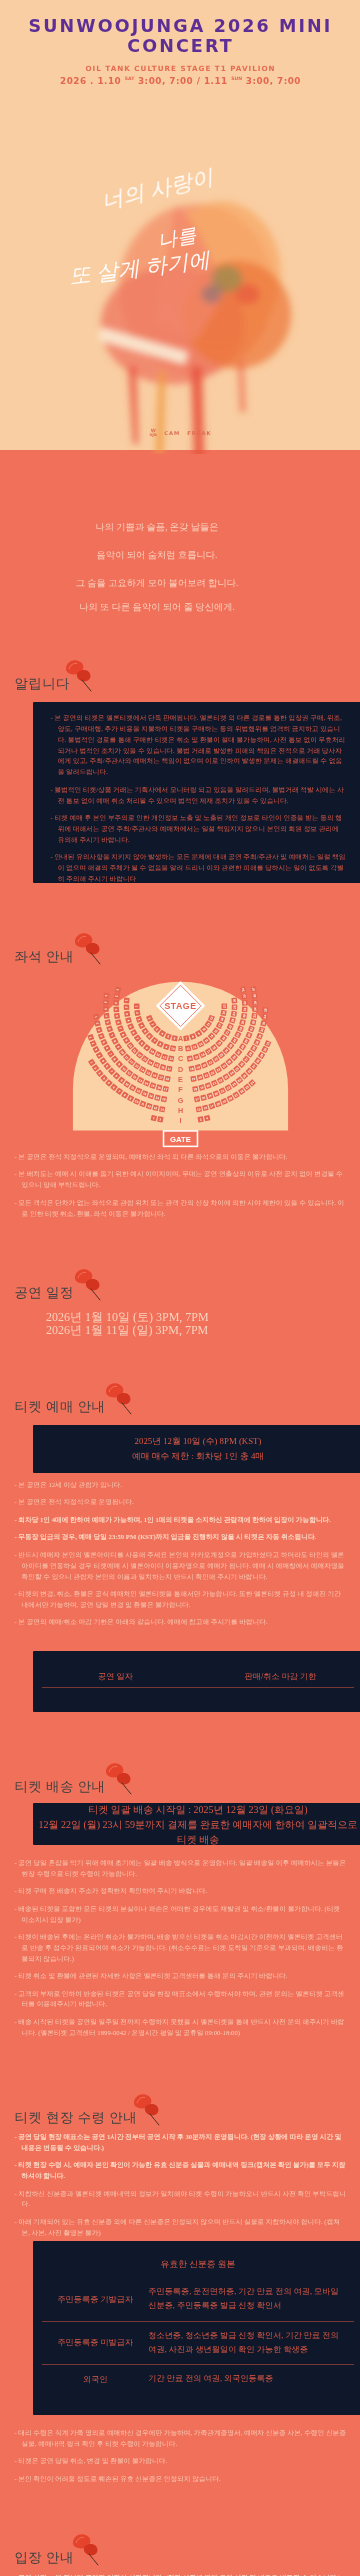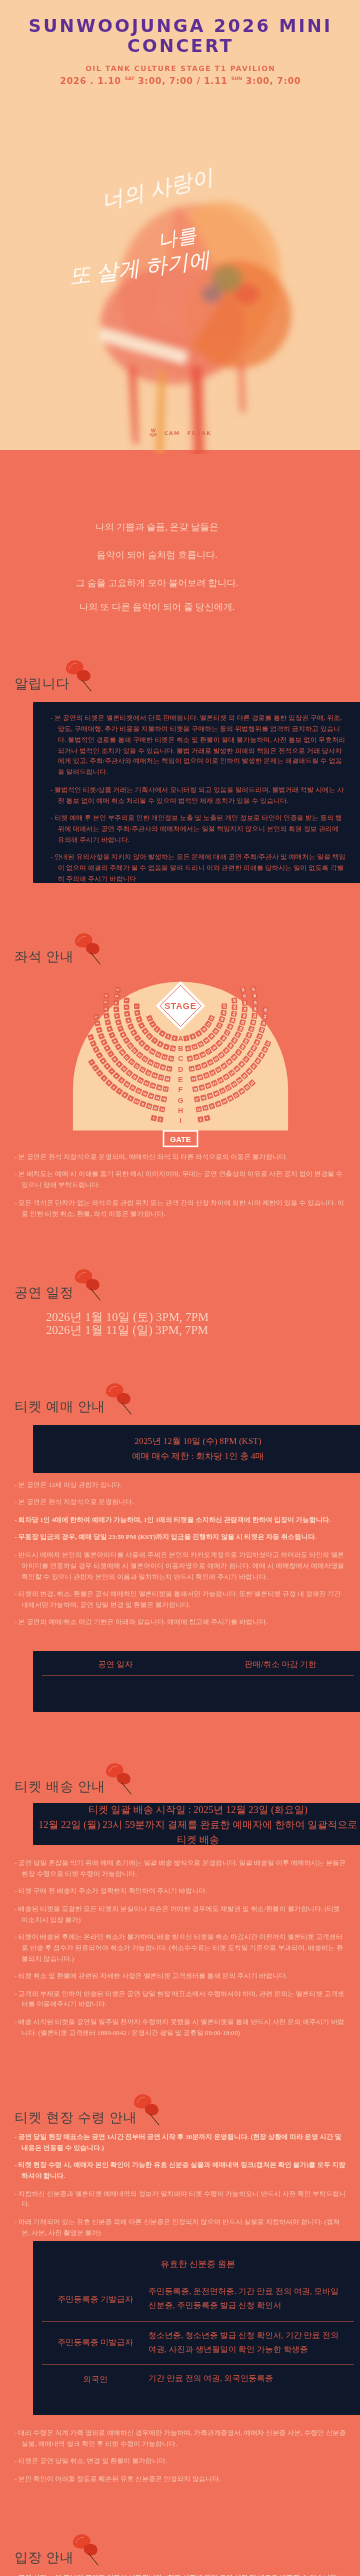--- a/index.html
+++ b/index.html
@@ -32,21 +32,21 @@
   .pbox{position:absolute;left:33px;width:330px;background:#0f172a;border-radius:1px;color:#E05A45;}
   .pbox .bullet{color:#E05A45;}
   .pbox-inner{padding:11.3px 17.5px;}
   .pbox-center{display:flex;flex-direction:column;justify-content:center;align-items:center;
       text-align:center;font-size:8.8px;line-height:15px;color:#E05A45;}
   .intro-line{position:absolute;left:0;width:314px;text-align:center;font-size:9.3px;color:#F9D2BE;}
   .date-row{position:absolute;left:46px;font-size:12px;color:#F9D2BE;}
   
   #dl-table{top:1651px;height:61px;}
   .dlt-head{display:flex;padding-top:8.2px;font-size:8.2px;}
-  .dlt-head div,.dlt-row div{width:50%;text-align:center;}
+  .dlt-head div,.dlt-row div{width:50%;text-align:center;margin-top:12px;}
   .dlt-div{border-top:0.5px solid rgba(224,90,69,.5);margin:5.2px 9.3px 4.1px 9.3px;}
   .dlt-row{display:flex;font-size:8.5px;line-height:14px;}
   
   #id-table{top:2241px;height:174px;}
   .idt-title{text-align:center;padding-top:18px;font-size:8.8px;}
   .idt-row{display:flex;border-top:0.5px solid rgba(224,90,69,.5);margin:0 9.3px;padding:7.2px 0;}
   .idt-row .lab{width:106px;display:flex;align-items:center;justify-content:center;text-align:center;font-size:8.2px;}
   .idt-row .val{width:193px;font-size:8.2px;line-height:14px;}
   .idt-t{margin:7.2px 9.3px 0 9.3px;border-top:0;}
   

